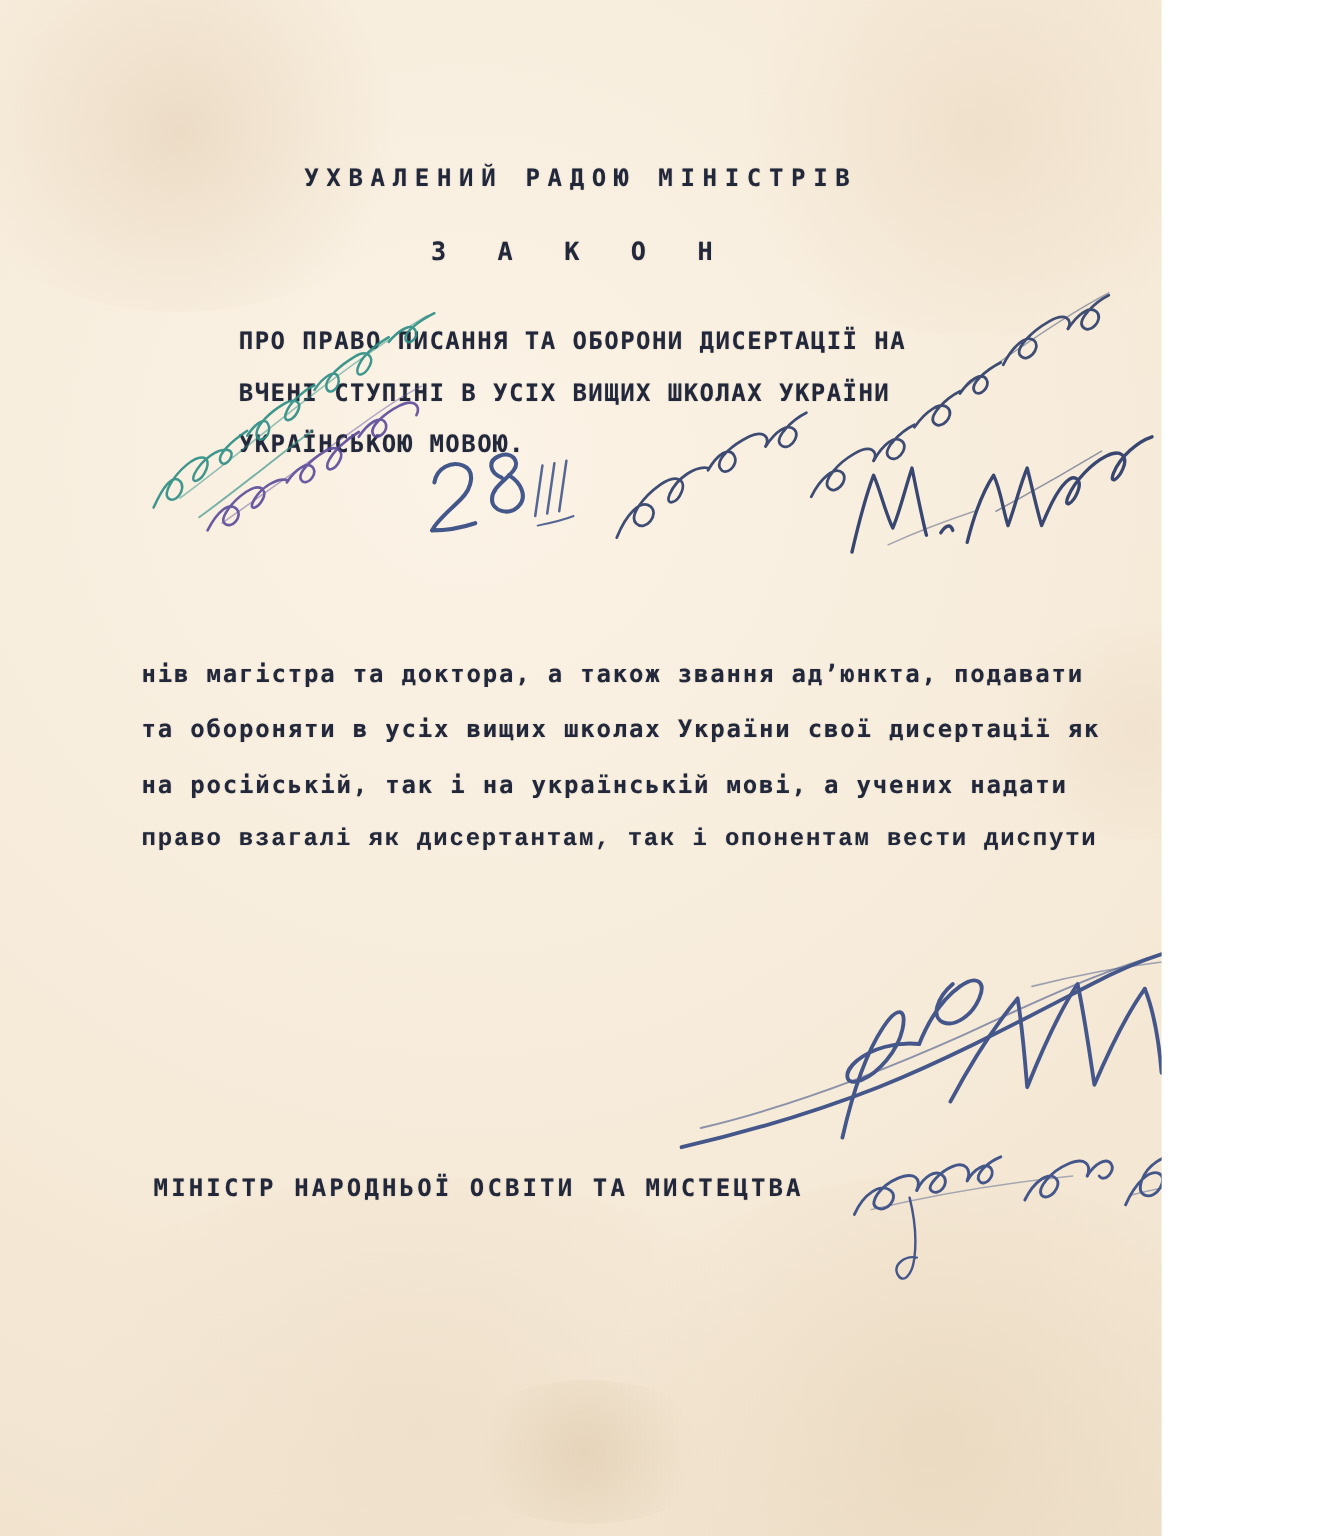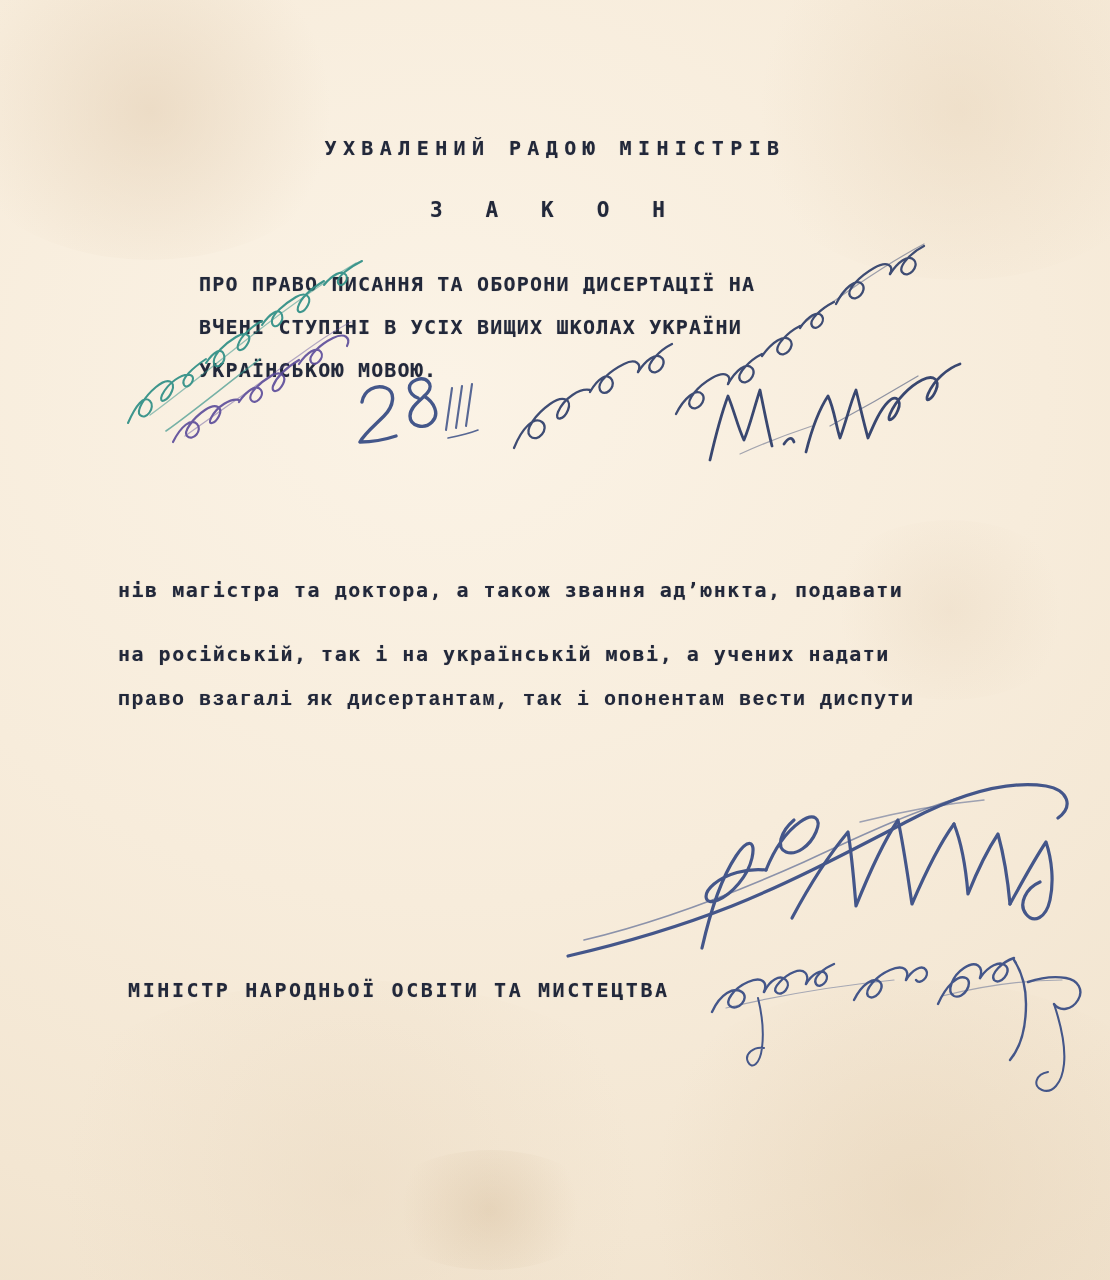--- a/index.html
+++ b/index.html
@@ -3,21 +3,21 @@
 <meta charset="utf-8">
 <title>Archival Document</title>
 <style>
   html, body {
     margin: 0;
     padding: 0;
     background: #ffffff;
   }
   #page {
     position: relative;
-    width: 1110px;
+    width: 968px;
     height: 1280px;
     overflow: hidden;
     
     background:
       radial-gradient(ellipse 120% 90% at 40% 30%, #fbf3e6 0%, #f7ecdb 45%, #f3e6d2 75%, #eedfc9 100%);
     font-family: "DejaVu Sans Mono", "Liberation Mono", monospace;
     color: #2a2f3a;
   }
   
   .stain {
@@ -63,21 +63,21 @@
   #title-l1 { top: 272px; }
   #title-l2 { top: 315px; }
   #title-l3 { top: 358px; }
 
   .body-line {
     font-size: 20px;
     left: 118px;
     letter-spacing: 0.075em;
   }
   #body-l1 { top: 503px; left: 185px; }
-  #body-l2 { top: 549px; margin-top: 29px; }
+  #body-l2 { top: 549px; }
   #body-l3 { top: 595px; }
   #body-l4 { top: 642px; }
   #body-l5 { top: 688px; font-family: Liberation Mono, monospace; }
   #body-l6 { top: 734px; }
 
   #sig-label-chair {
     top: 864px;
     left: 330px;
     font-size: 20px;
     letter-spacing: 0.13em;
@@ -121,20 +121,21 @@
 
   <div class="tw spaced" id="heading-approved">УХВАЛЕНИЙ  РАДОЮ  МІНІСТРІВ</div>
 
   <div class="tw spaced-xl" id="heading-law">З А К О Н</div>
 
   <div class="tw title-line" id="title-l1">ПРО ПРАВО ПИСАННЯ ТА ОБОРОНИ ДИСЕРТАЦІЇ НА</div>
   <div class="tw title-line" id="title-l2">ВЧЕНІ СТУПІНІ В УСІХ ВИЩИХ ШКОЛАХ УКРАЇНИ</div>
   <div class="tw title-line" id="title-l3">УКРАЇНСЬКОЮ МОВОЮ.</div>
 
   <div class="tw body-line" id="body-l2">нів магістра та доктора, а також звання ад’юнкта, подавати</div>
+  <div class="tw body-line" id="body-l3">та обороняти в усіх вищих школах України свої дисертації як</div>
   <div class="tw body-line" id="body-l4">на російській, так і на українській мові, а учених надати</div>
   <div class="tw body-line" id="body-l5">право взагалі як дисертантам, так і опонентам вести диспути</div>
 
 
   <div class="tw" id="sig-label-minister">МІНІСТР НАРОДНЬОЇ ОСВІТИ ТА МИСТЕЦТВА</div>
 
   <div class="ink hand-green" style="left:110px; top:255px;">
     <svg width="340" height="190" viewBox="0 0 340 190" aria-hidden="true">
       <g stroke-width="2.1" opacity="0.92">
         <path d="M18,168 C26,150 34,140 40,146 C46,152 36,166 30,160 C26,156 34,142 46,132 C58,122 66,126 62,136 C58,146 48,150 52,140 C58,128 72,118 80,120 C88,122 78,136 74,130 C70,124 84,112 96,104"></path>

